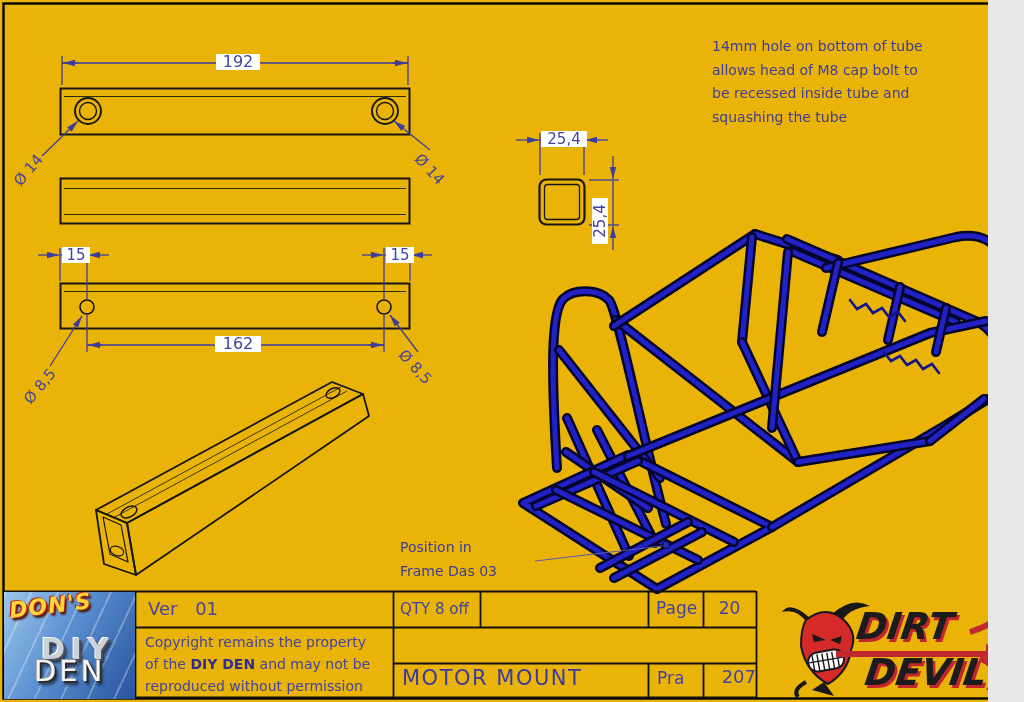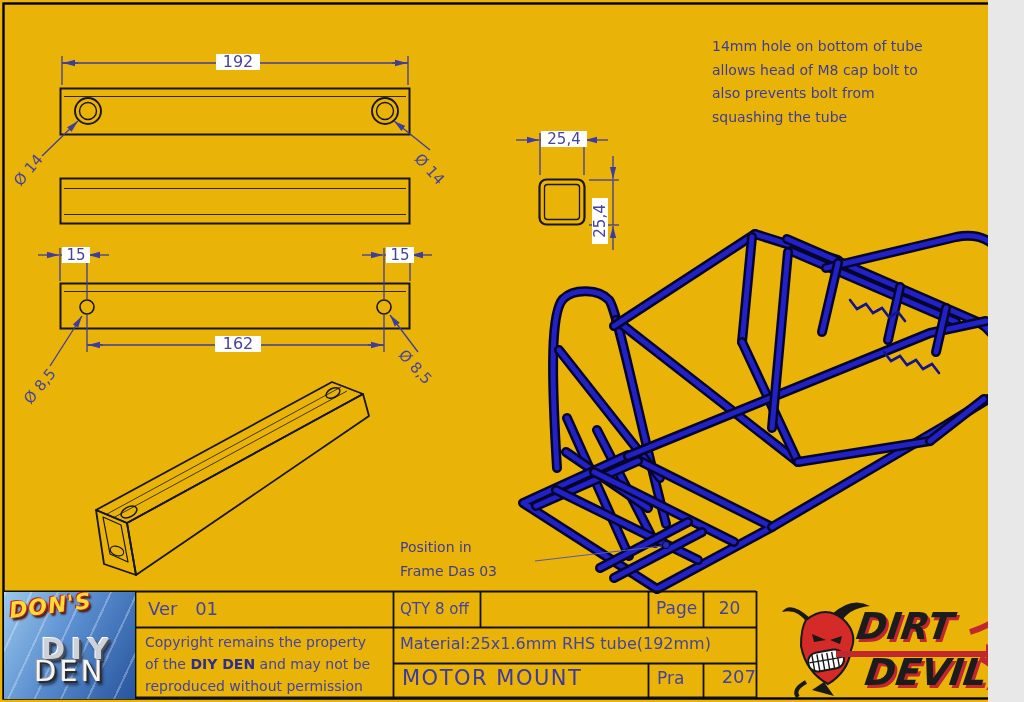--- a/index.html
+++ b/index.html
@@ -232,21 +232,21 @@
   <div class="cad dim rot" style="left:592px;top:244px;width:42px;transform:rotate(-90deg)">25,4</div>
 
   <div class="cad rot" style="left:10px;top:178px;font-size:15px;transform:rotate(-50deg)">Ø 14</div>
   <div class="cad rot" style="left:424px;top:150px;font-size:15px;transform:rotate(47deg)">Ø 14</div>
   <div class="cad rot" style="left:20px;top:396px;font-size:15px;transform:rotate(-50deg)">Ø 8,5</div>
   <div class="cad rot" style="left:408px;top:346px;font-size:15px;transform:rotate(47deg)">Ø 8,5</div>
 
   <div class="cad note" style="left:712px;top:35px">
     <div>14mm hole on bottom of tube</div>
     <div>allows head of M8 cap bolt to</div>
-    <div>also prevents bolt from</div>
+    <div>be recessed inside tube and</div>
     <div>squashing the tube</div>
   </div>
 
   <div class="cad note" style="left:400px;top:536px">
     <div>Position in</div>
     <div>Frame Das 03</div>
   </div>
 
   <div class="cad" style="left:148px;top:598px;font-size:18px">
     <span>Ver</span>
@@ -255,21 +255,20 @@
   <div class="cad" style="left:400px;top:600px;font-size:15px">QTY 8 off</div>
   <div class="cad" style="left:656px;top:598px;font-size:17px">Page</div>
   <div class="cad" style="left:703px;top:598px;width:53px;text-align:center;font-size:17px">20</div>
 
   <div class="cad" style="left:145px;top:631px;font-size:14px;line-height:22px">
     <div>Copyright remains the property</div>
     <div><span>of the </span><b style="color:#2e2e8e">DIY DEN</b><span> and may not be</span></div>
     <div>reproduced without permission</div>
   </div>
 
-  <div class="cad" style="left:400px;top:634px;font-size:16px">Material:25x1.6mm RHS tube(192mm)</div>
 
   <div class="cad" style="left:402px;top:666px;font-size:21px;letter-spacing:1.5px;color:#3a3aa0">MOTOR MOUNT</div>
   <div class="cad" style="left:657px;top:668px;font-size:17px">Pra</div>
   <div class="cad" style="left:703px;top:666px;width:53px;text-align:right;font-size:18px">207</div>
 
   <div id="dons">
     <div class="streaks"></div>
     <div class="l1">DON'S</div>
     <div class="l2">DIY</div>
     <div class="l3">DEN</div>

